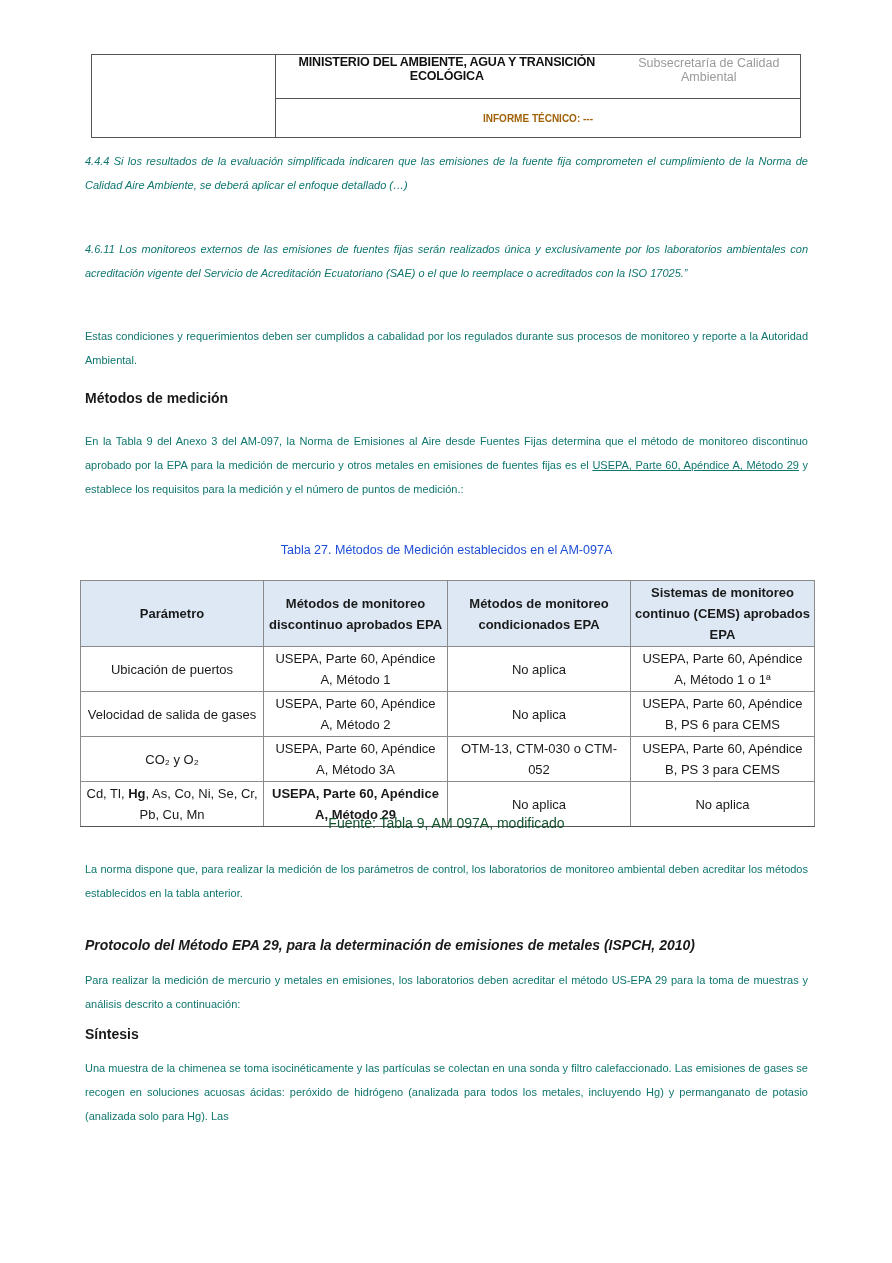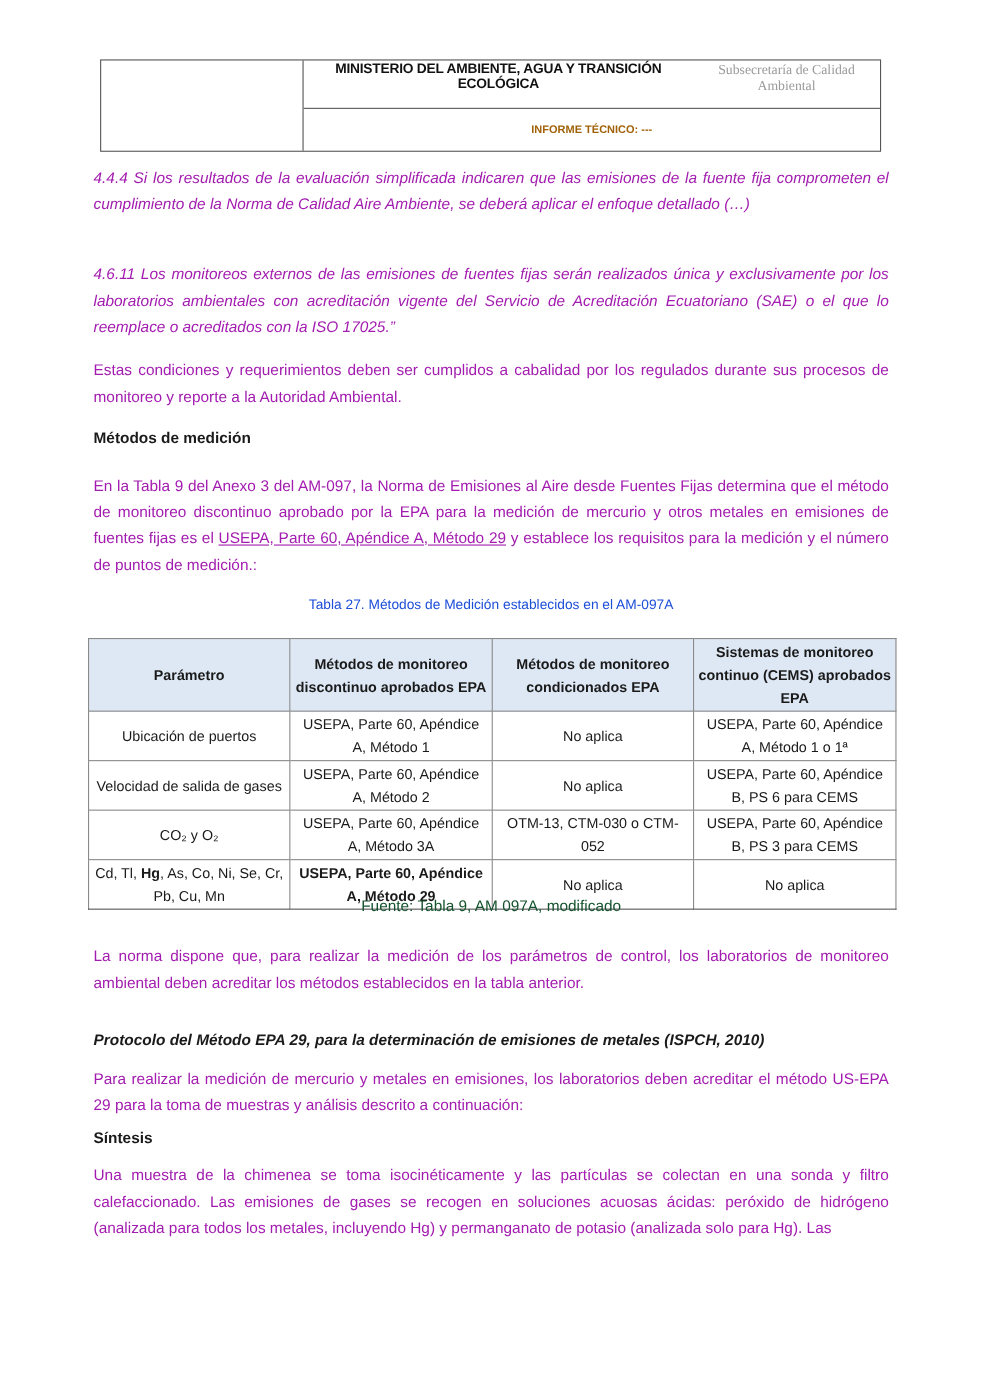--- a/index.html
+++ b/index.html
@@ -11,28 +11,28 @@
     position: absolute; left: 91px; top: 54px; width: 710px; height: 84px;
     border: 1px solid #555; display: flex; box-sizing: border-box;
   }
   .hdr .logo-cell { width: 183px; border-right: 1px solid #555; }
   .hdr .right { flex: 1; display: flex; flex-direction: column; }
   .hdr .top {
     height: 43px; border-bottom: 1px solid #555; text-align: center;
     display: flex; flex-direction: row; justify-content: center;
   }
   .hdr .ministry { font-size: 12.5px; font-weight: bold; color: #111; letter-spacing: -0.2px; }
-  .hdr .sub { font-size: 12.5px; color: #9a9a9a; margin-top: 1px; font-family: Liberation Serif, serif; }
+  .hdr .sub { font-size: 12.5px; color: #9a9a9a; margin-top: 1px; }
   .hdr .bottom {
     flex: 1; text-align: left; display: flex; align-items: center; justify-content: center;
     font-size: 10px; font-weight: bold; color: #a16207;
   }
   .p {
-    position: absolute; left: 85px; width: 723px; font-size: 14px; line-height: 24px;
-    text-align: justify; color: #a21caf; margin: 0;
+    position: absolute; left: 85px; width: 723px; font-size: 11px; line-height: 24px;
+    text-align: justify; color: #0f766e; margin: 0;
   }
   .p.it { font-style: italic; }
   .h { position: absolute; left: 85px; font-size: 14px; font-weight: bold; margin: 0; }
   .h.it { font-style: italic; }
   .u { text-decoration: underline; }
   .caption {
     position: absolute; left: 80px; width: 733px; text-align: center;
     font-size: 12.5px; top: 543px; color: #1d4ed8;
   }
   table.methods {

